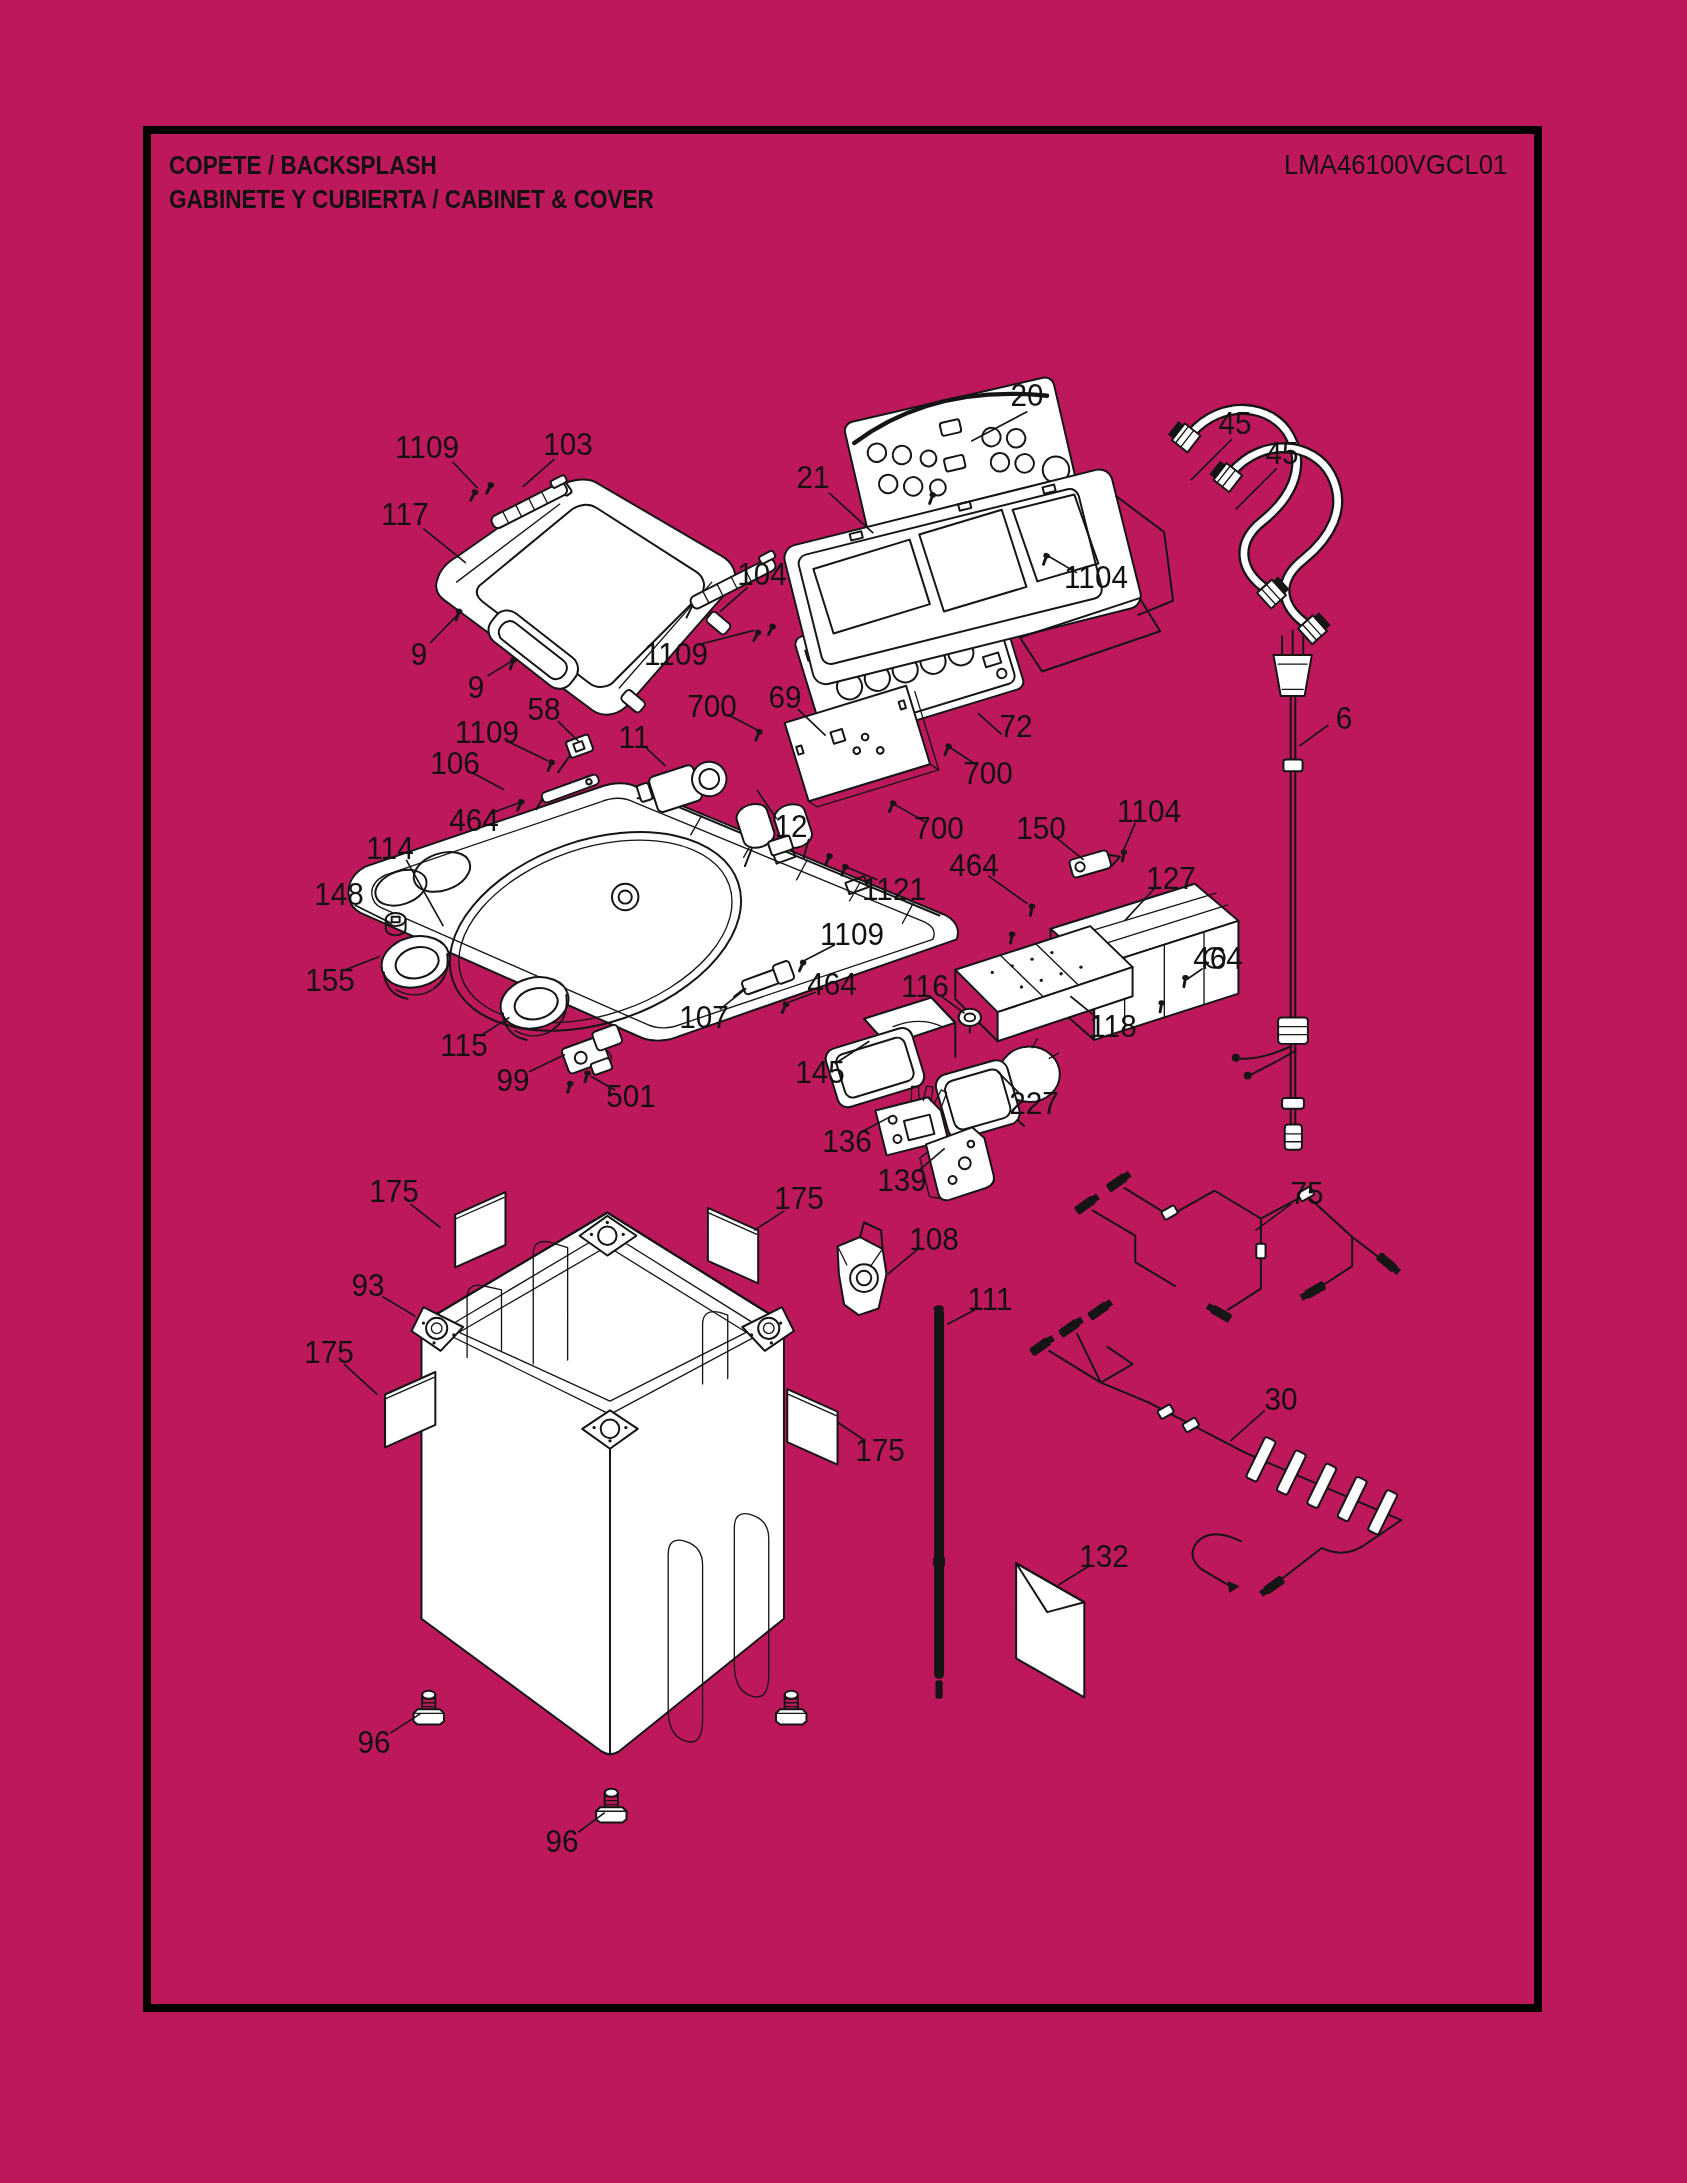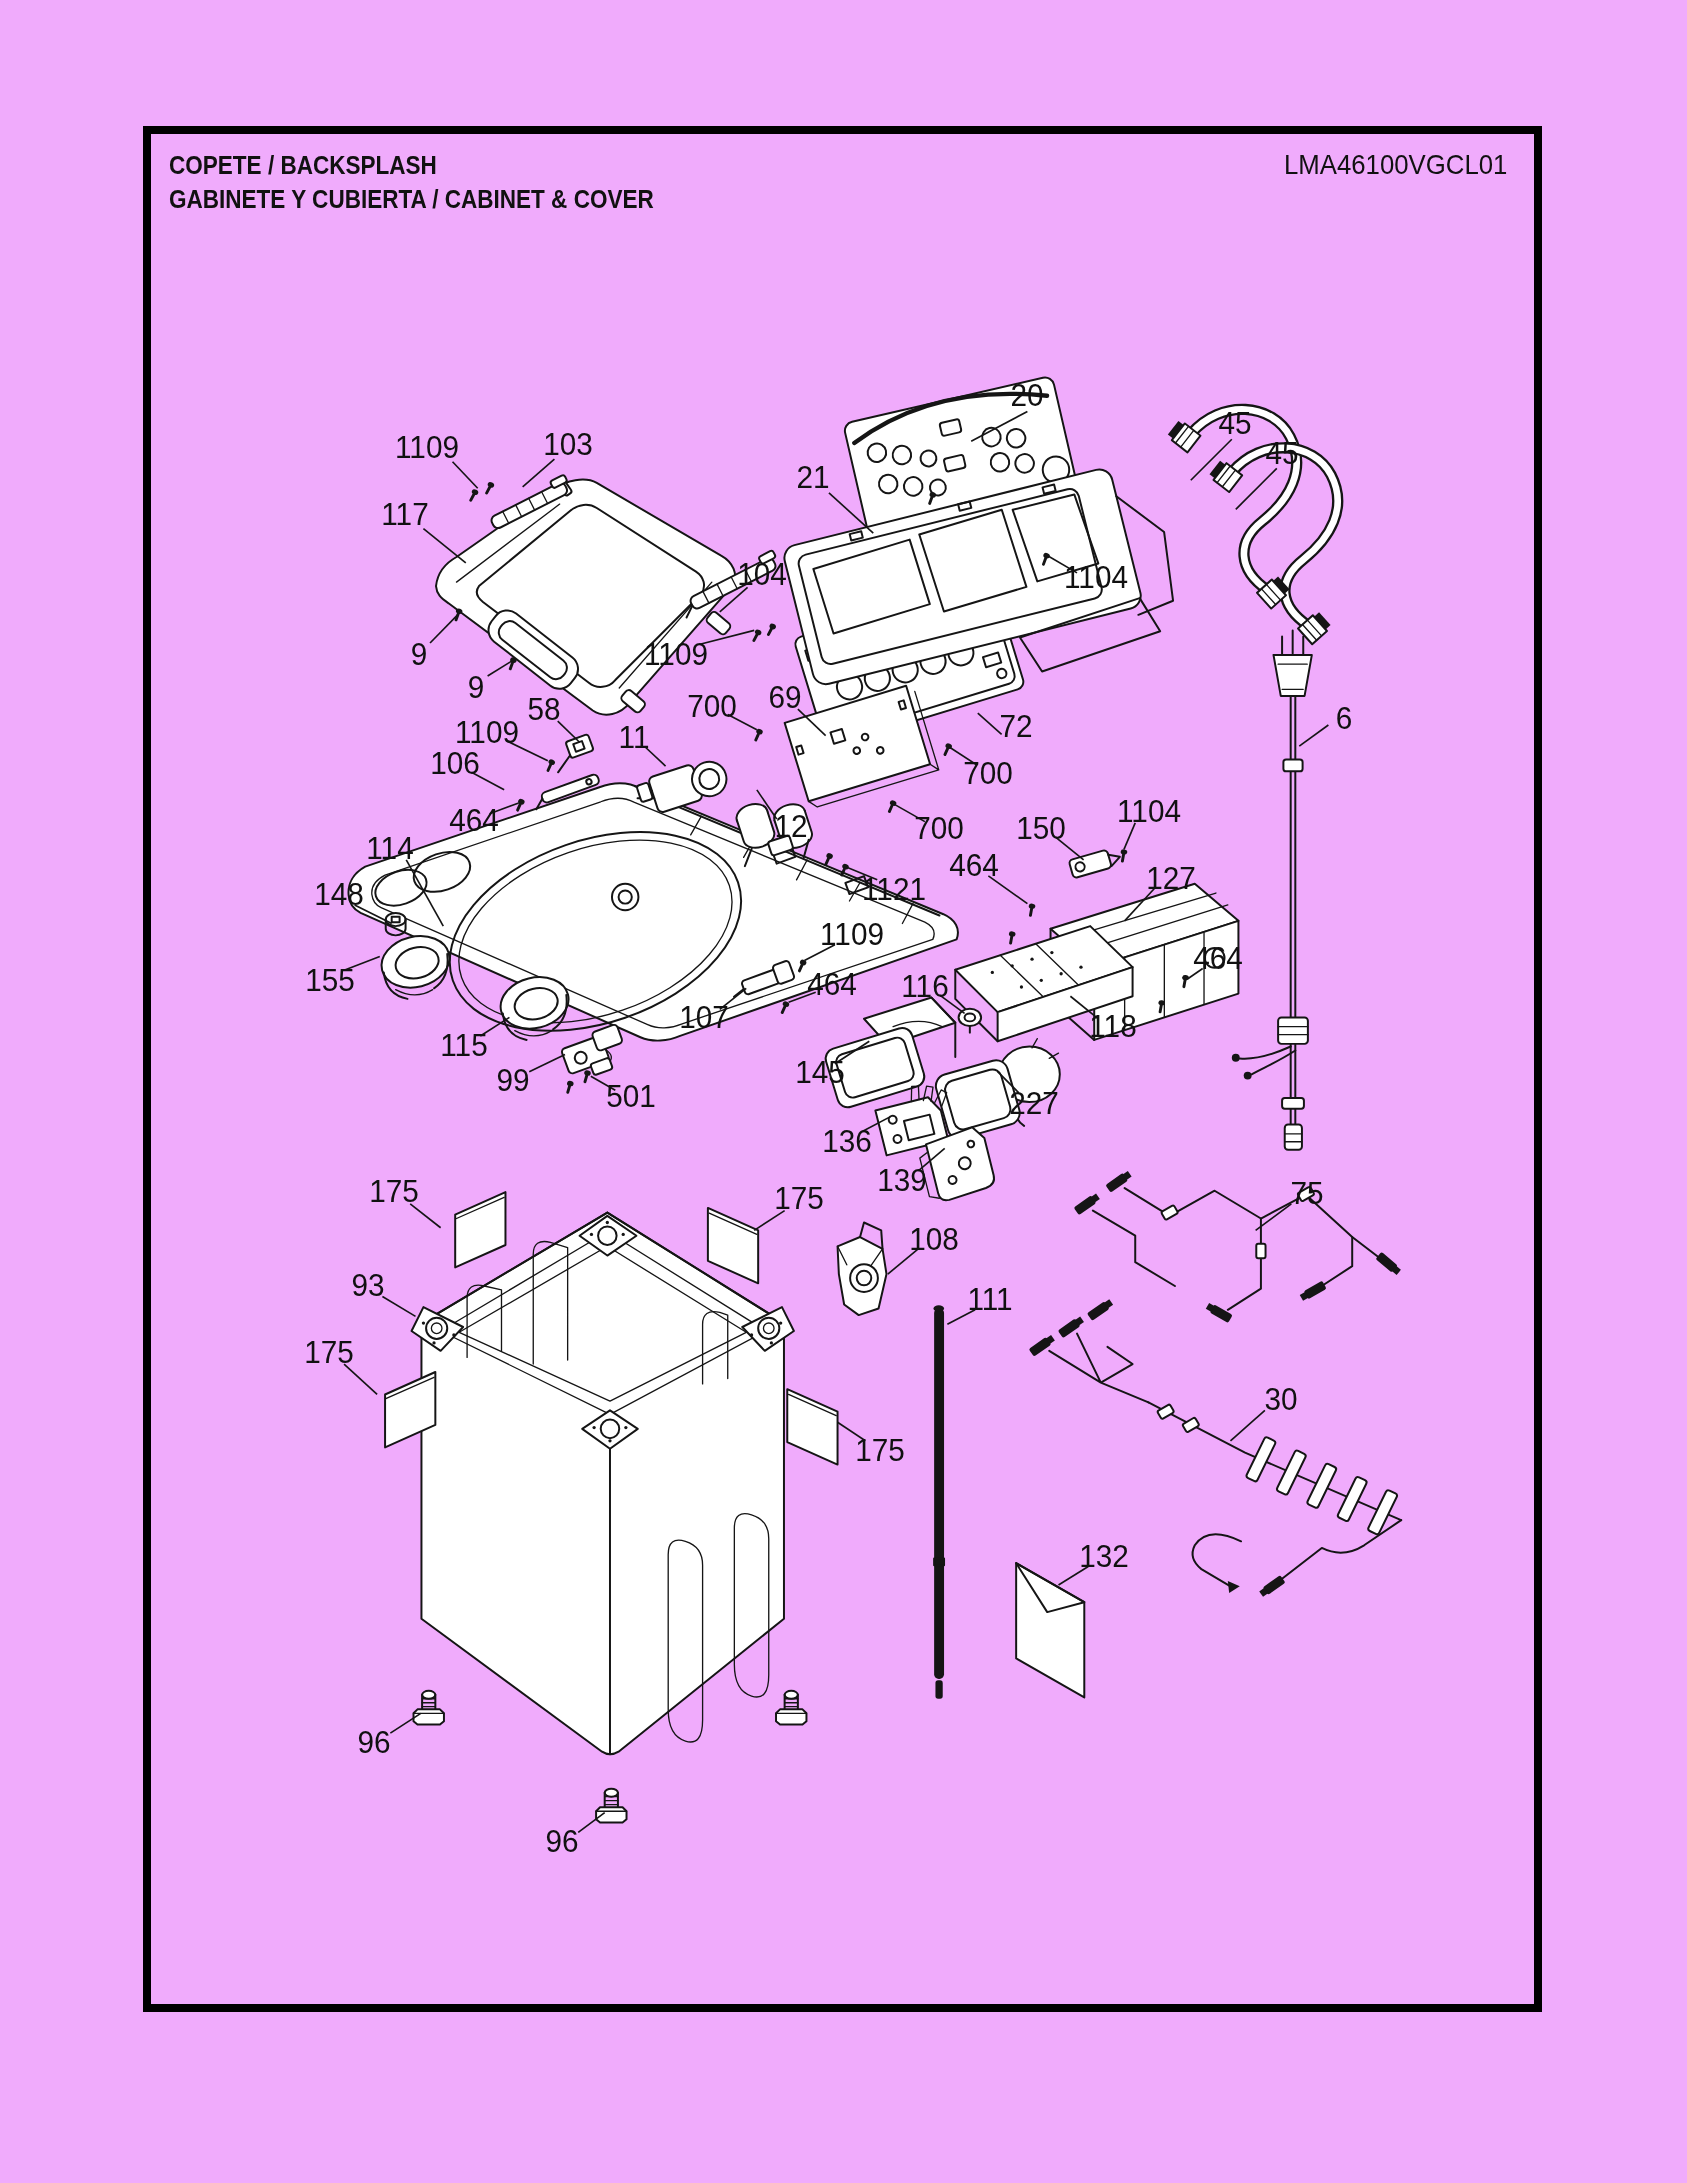--- a/index.html
+++ b/index.html
@@ -1,16 +1,16 @@
 <!DOCTYPE html>
 <html style="font-size:10.6px"><head>
 <meta charset="utf-8">
 <style>
   html,body{margin:0;padding:0;background:#fff;}
-  .page{position:relative;width:1687px;height:2183px;background:#f0abfc;overflow:hidden;
+  .page{position:relative;width:1687px;height:2183px;background:#be185d;overflow:hidden;
         font-family:"Liberation Sans",sans-serif;}
   .frame{position:absolute;left:143px;top:126px;width:1399px;height:1886px;
          border:8px solid #000;box-sizing:border-box;}
   .title{position:absolute;left:169px;top:148px;color:#111;
          font:700 26.5px/34px "Liberation Sans",sans-serif;
          transform:scaleX(.85);transform-origin:left top;white-space:nowrap;}
   .model{position:absolute;left:1284px;top:151px;color:#111;
          font:400 28px/1 "Liberation Sans",sans-serif;
          transform:scaleX(.92);transform-origin:left top;white-space:nowrap;}
   .layer{position:absolute;left:0;top:0;width:1687px;height:2183px;}

